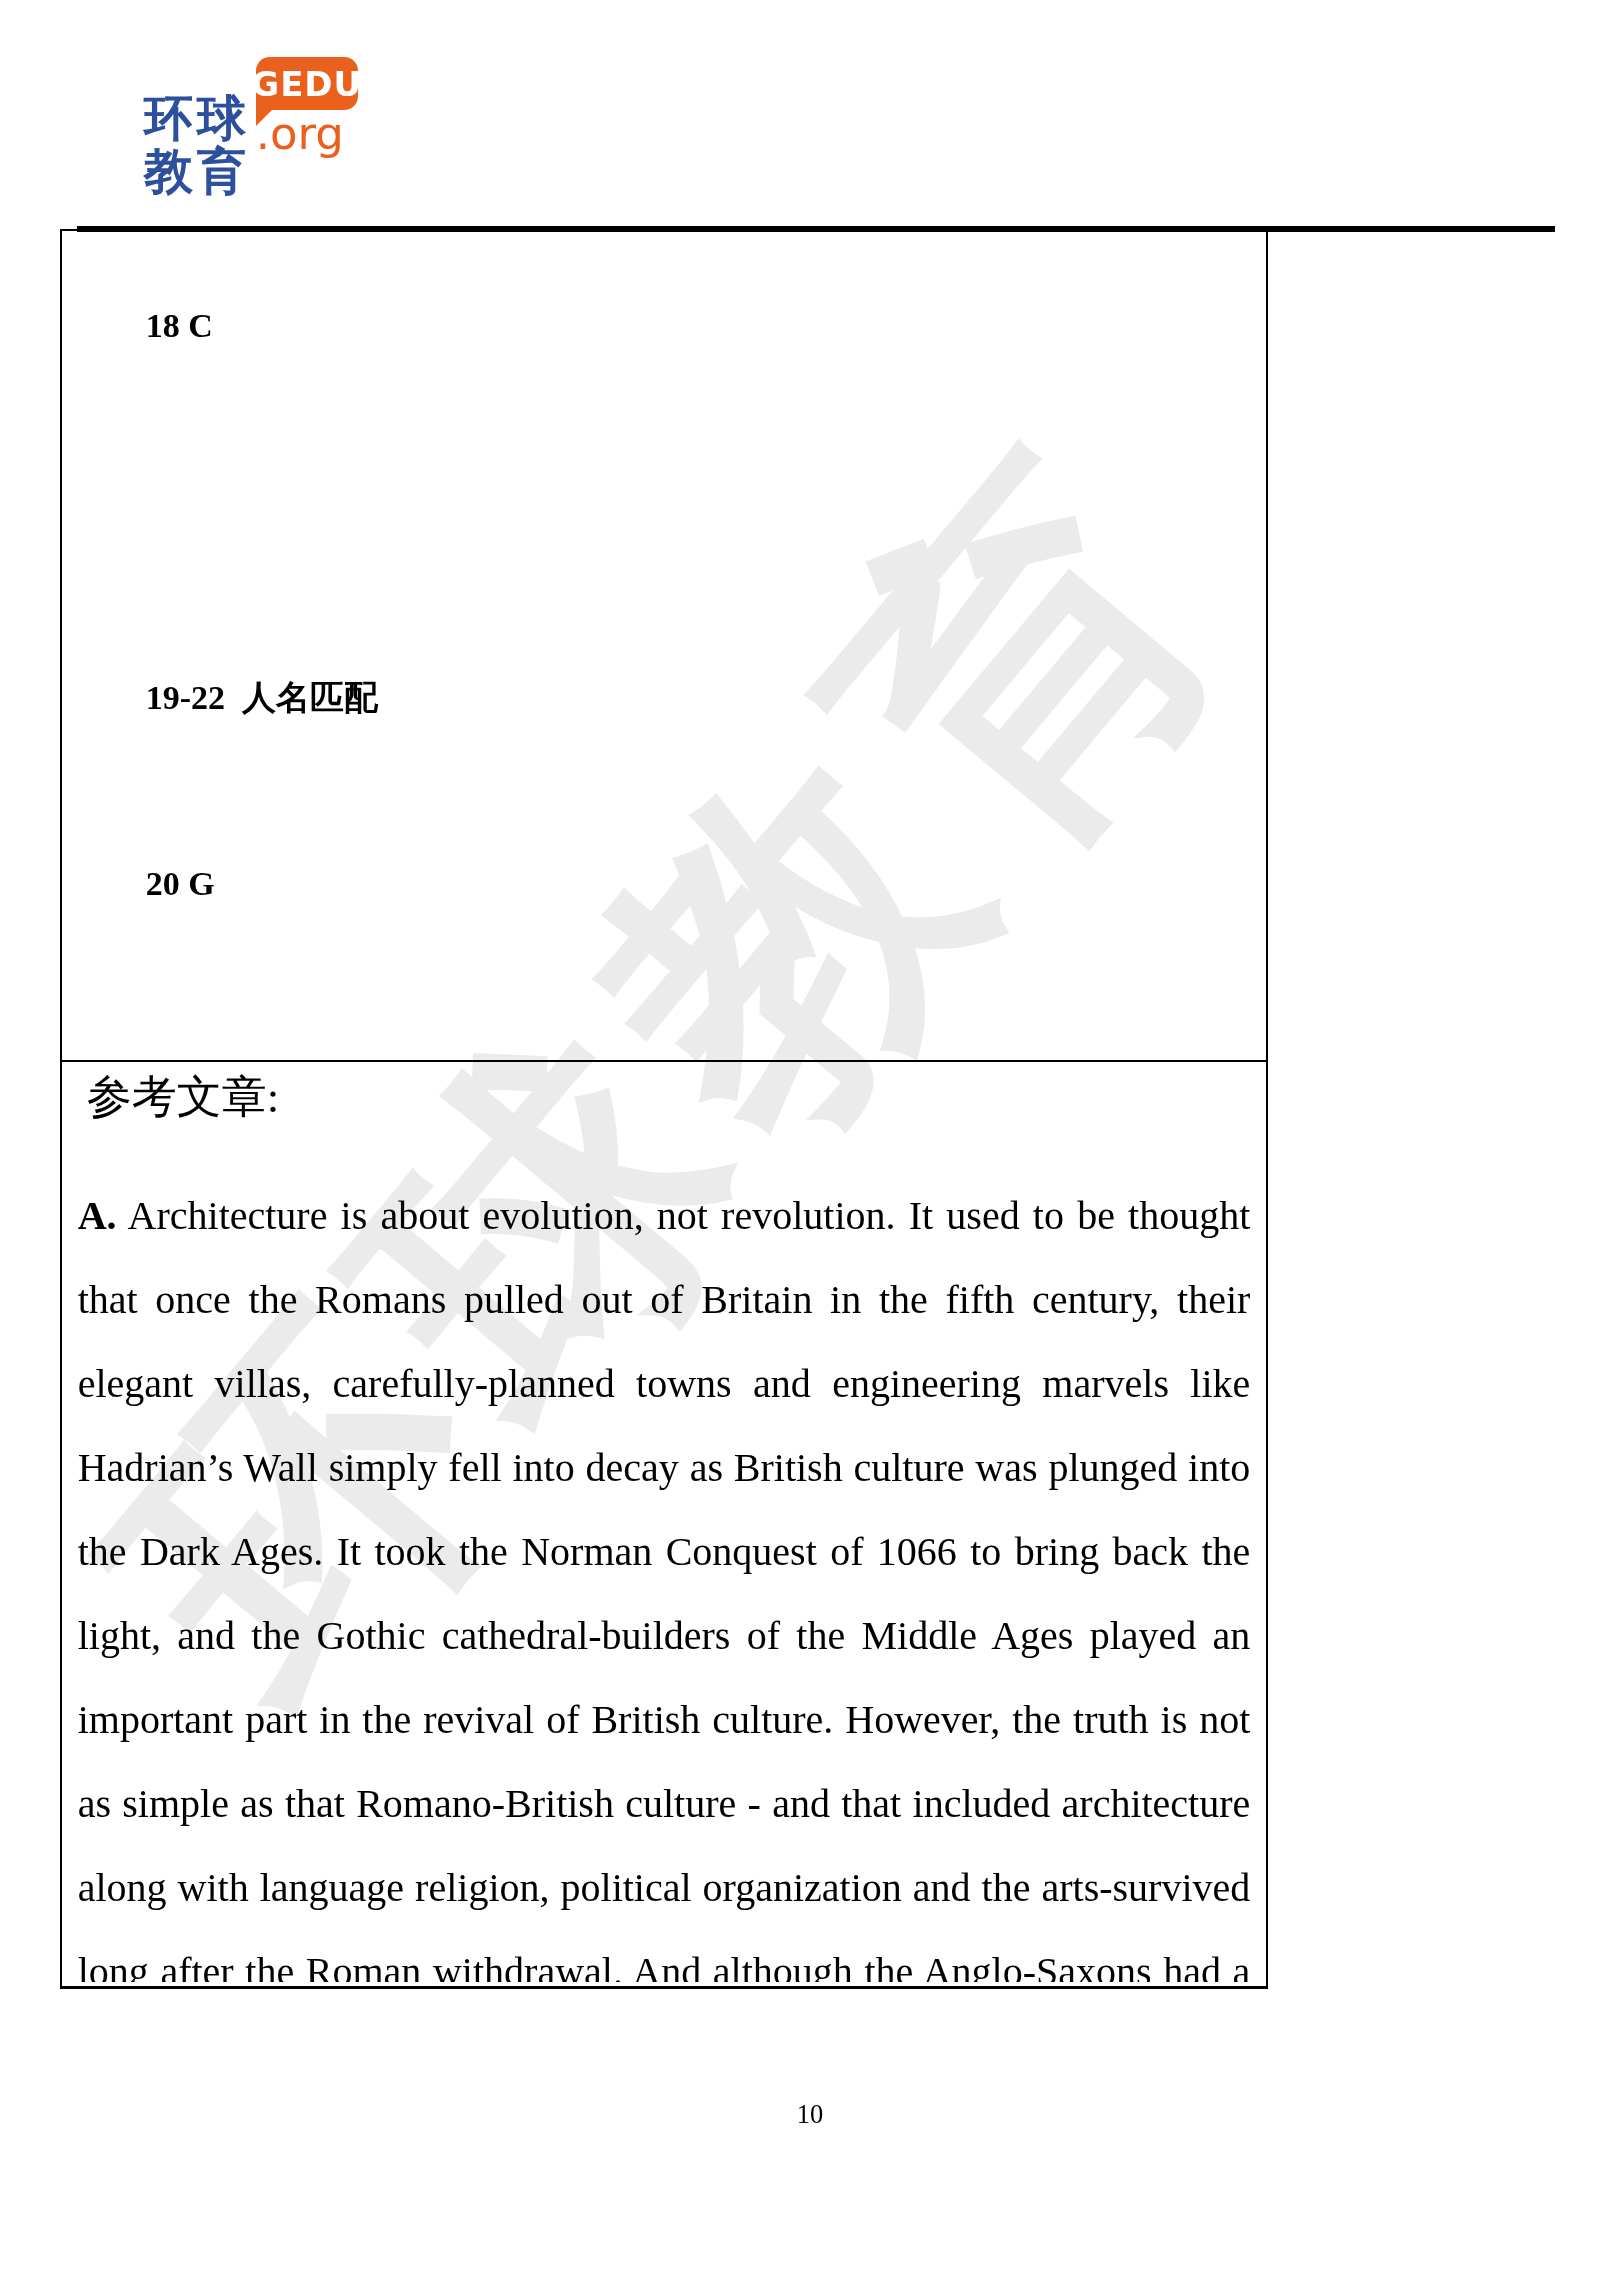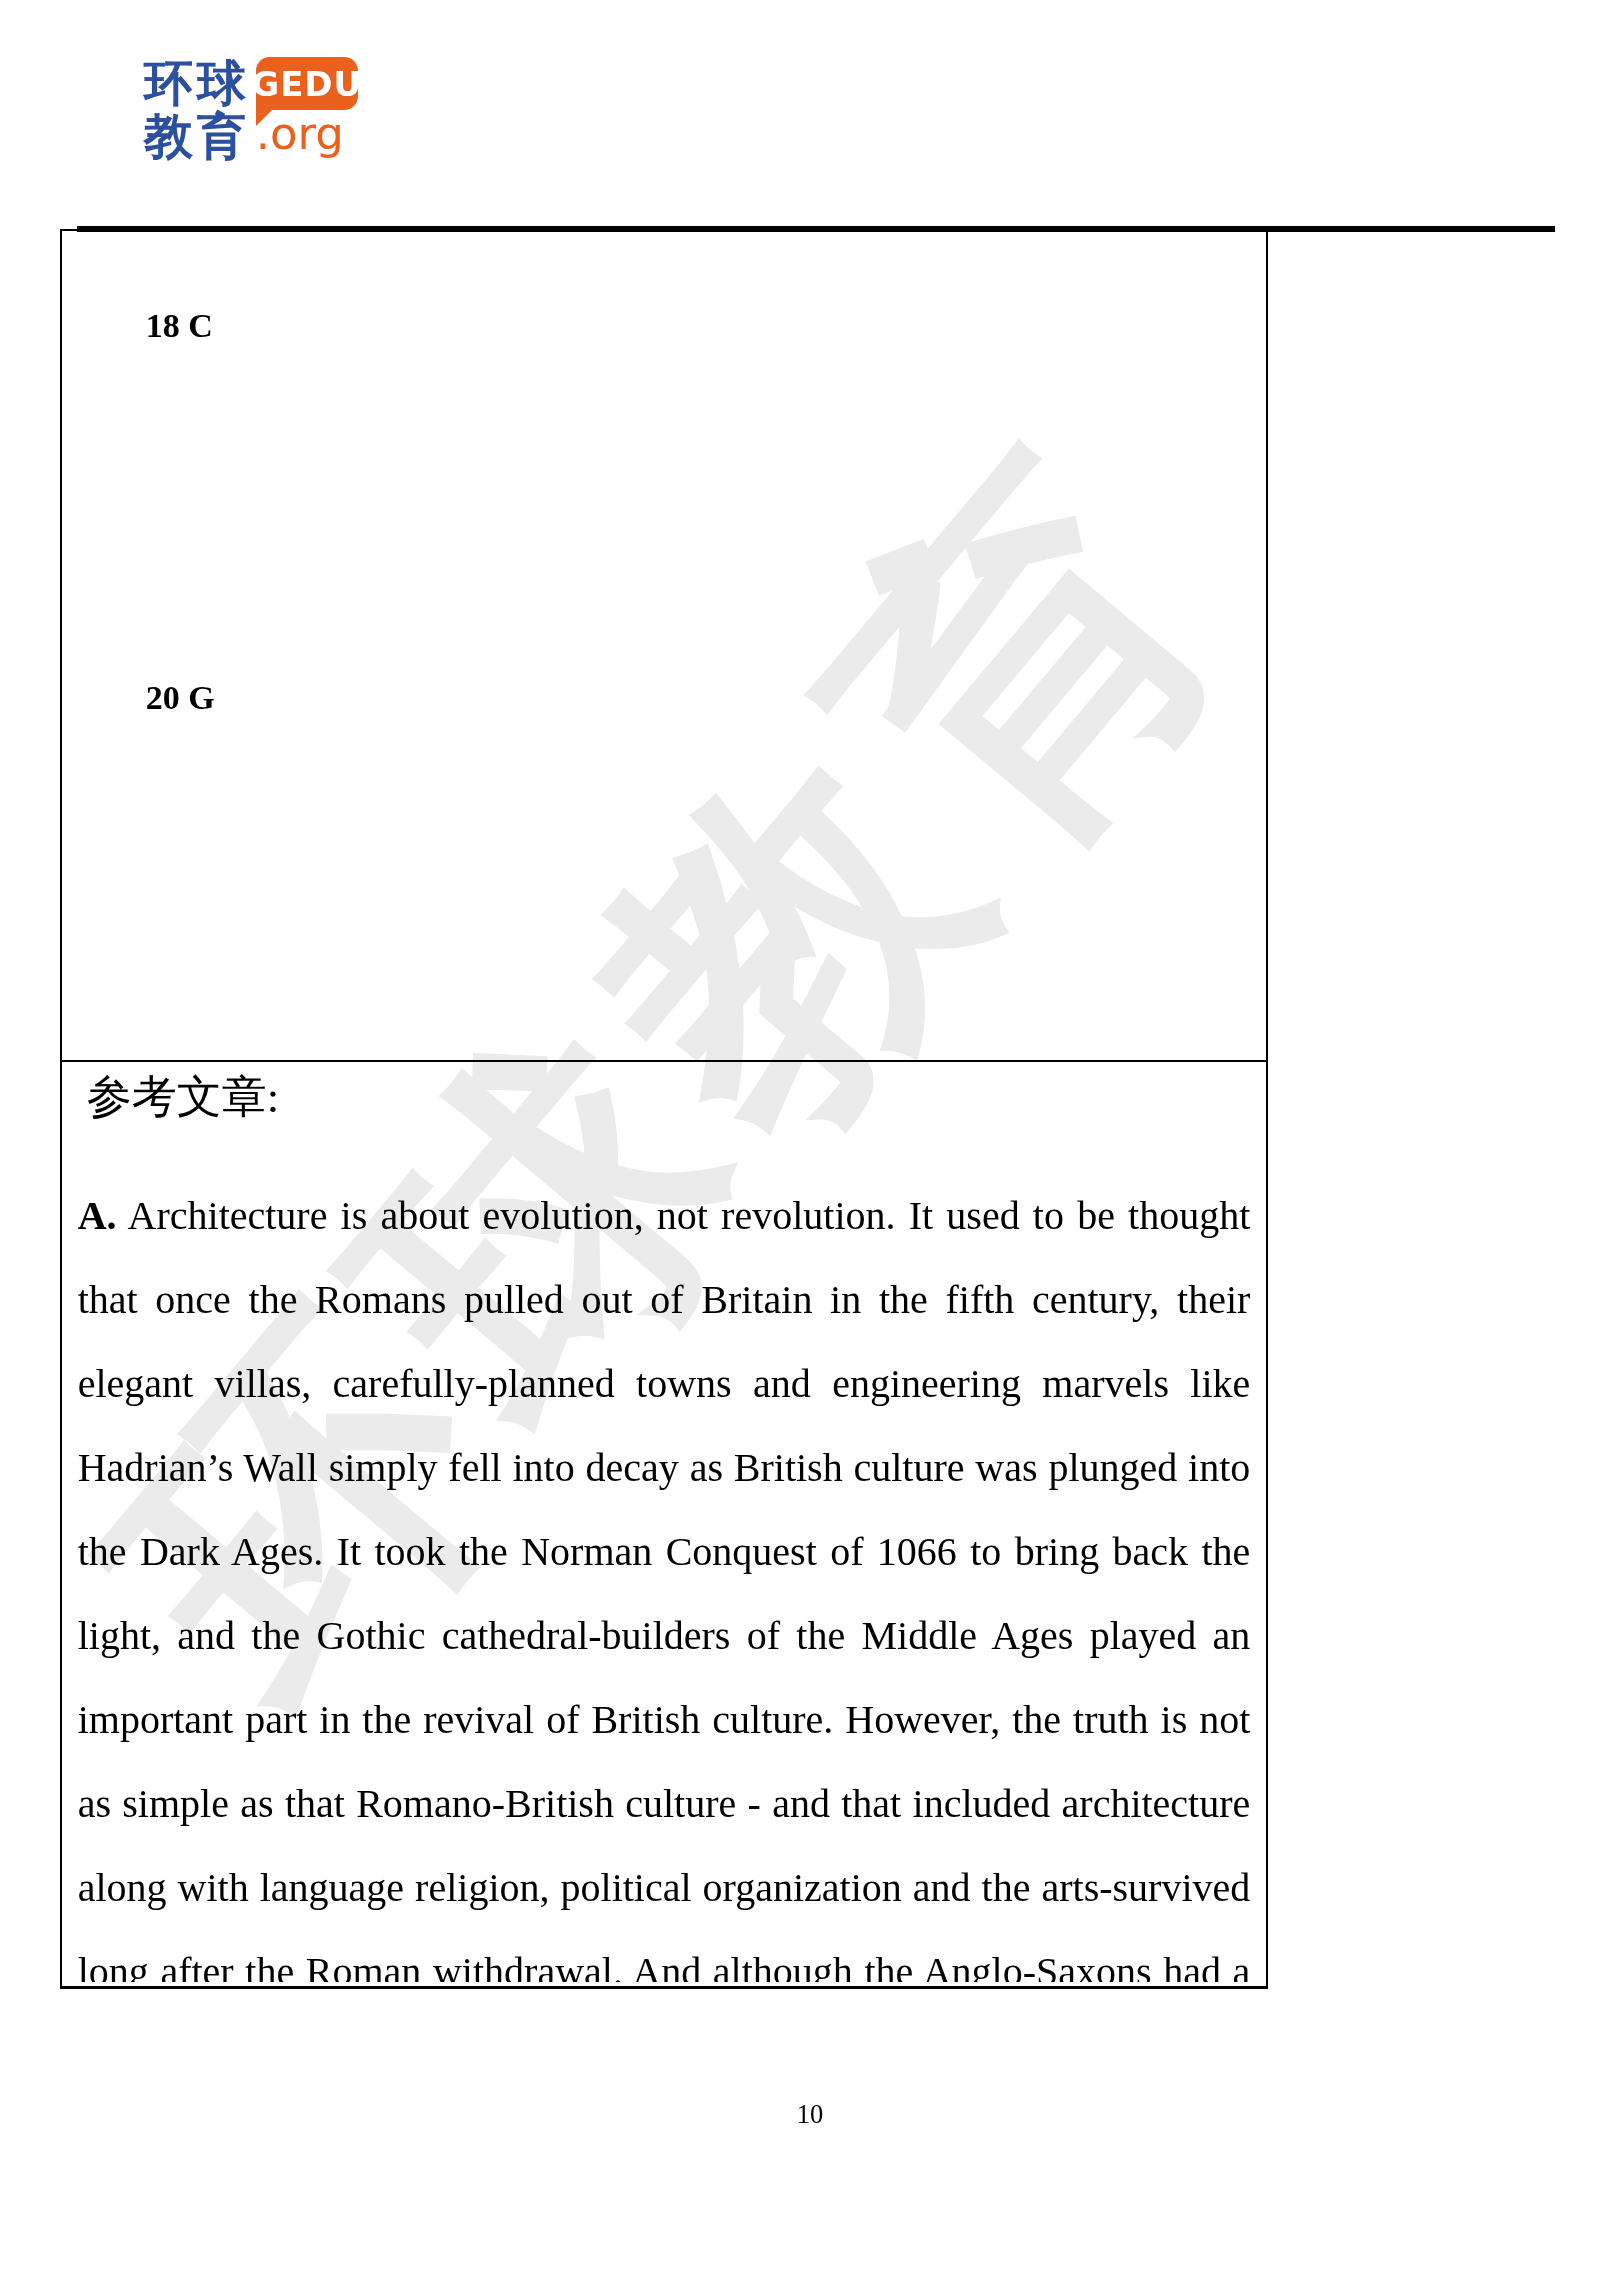--- a/index.html
+++ b/index.html
@@ -29,20 +29,21 @@
 
   
   .logo { position:absolute; left:144px; top:57px; display:flex; align-items:flex-start; z-index:2; }
   .logo-cn {
     font-family:"DejaVu Sans", sans-serif;
     font-weight:bold;
     color:var(--brand-blue,#2C4F9E);
     font-size:49px;
     line-height:53px;
     letter-spacing:3.9px;
+    margin-top:35px;
   }
   .logo-right { display:flex; flex-direction:column; margin-left:5.9px; }
   .logo-bubble {
     position:relative;
     width:102px; height:53px;
     background:var(--brand-orange,#EA611E);
     border-radius:13.7px 13.7px 13.7px 0;
     display:flex; align-items:center; justify-content:center;
     color:#fff;
     font-family:"DejaVu Sans", sans-serif;
@@ -155,20 +156,23 @@
 
   <div class="box-row1">
     <div>
         <div class="ans-item">
         <span>18 C</span>
       </div>
         <div class="ans-item">
         <span>&nbsp;</span>
       </div>
         <div class="ans-item">
+        <span>19-22  人名匹配</span>
+      </div>
+        <div class="ans-item">
         <span>20 G</span>
       </div>
       </div>
 
   </div>
 
   <div class="box-row2">
     <div class="ref-label">参考文章:</div>
     <div class="article-para">
       <span class="para-label">A.</span><span> Architecture is about evolution, not revolution. It used to be thought that once the Romans pulled out of Britain in the fifth century, their elegant villas, carefully-planned towns and engineering marvels like Hadrian’s Wall simply fell into decay as British culture was plunged into the Dark Ages. It took the Norman Conquest of 1066 to bring back the light, and the Gothic cathedral-builders of the Middle Ages played an important part in the revival of British culture. However, the truth is not as simple as that Romano-British culture - and that included architecture along with language religion, political organization and the arts-survived long after the Roman withdrawal. And although the Anglo-Saxons had a sophisticated building style of</span>

